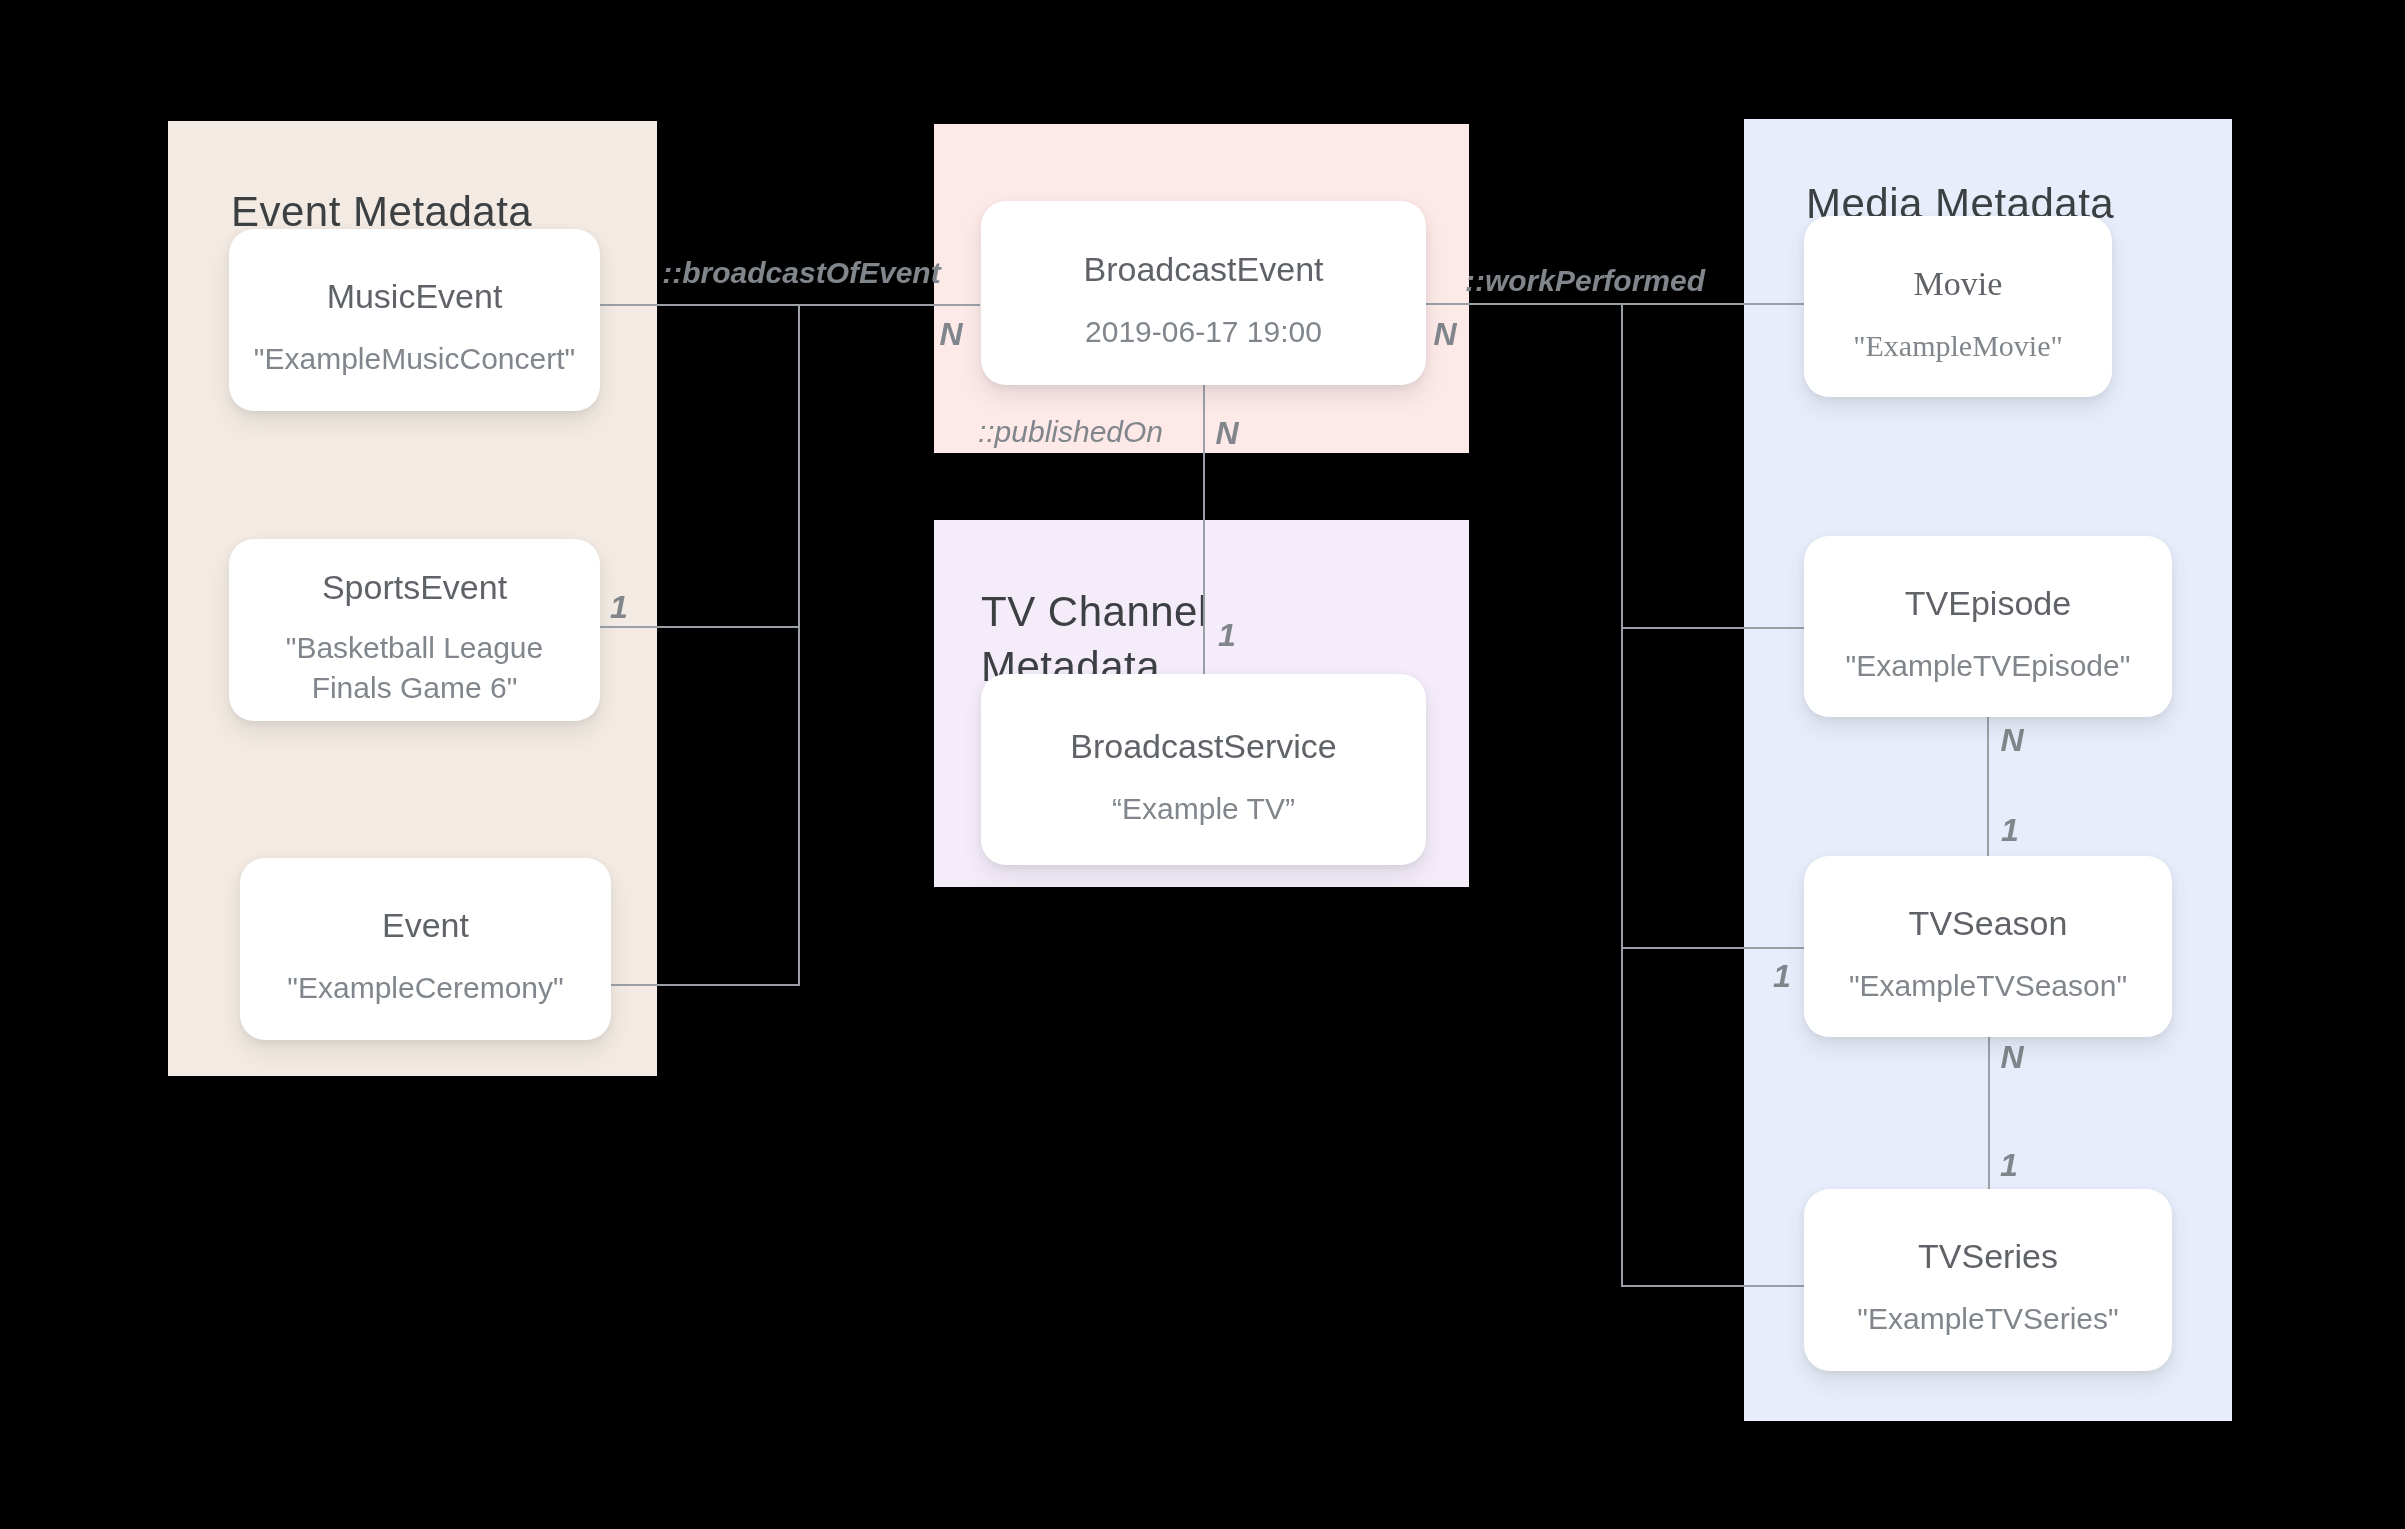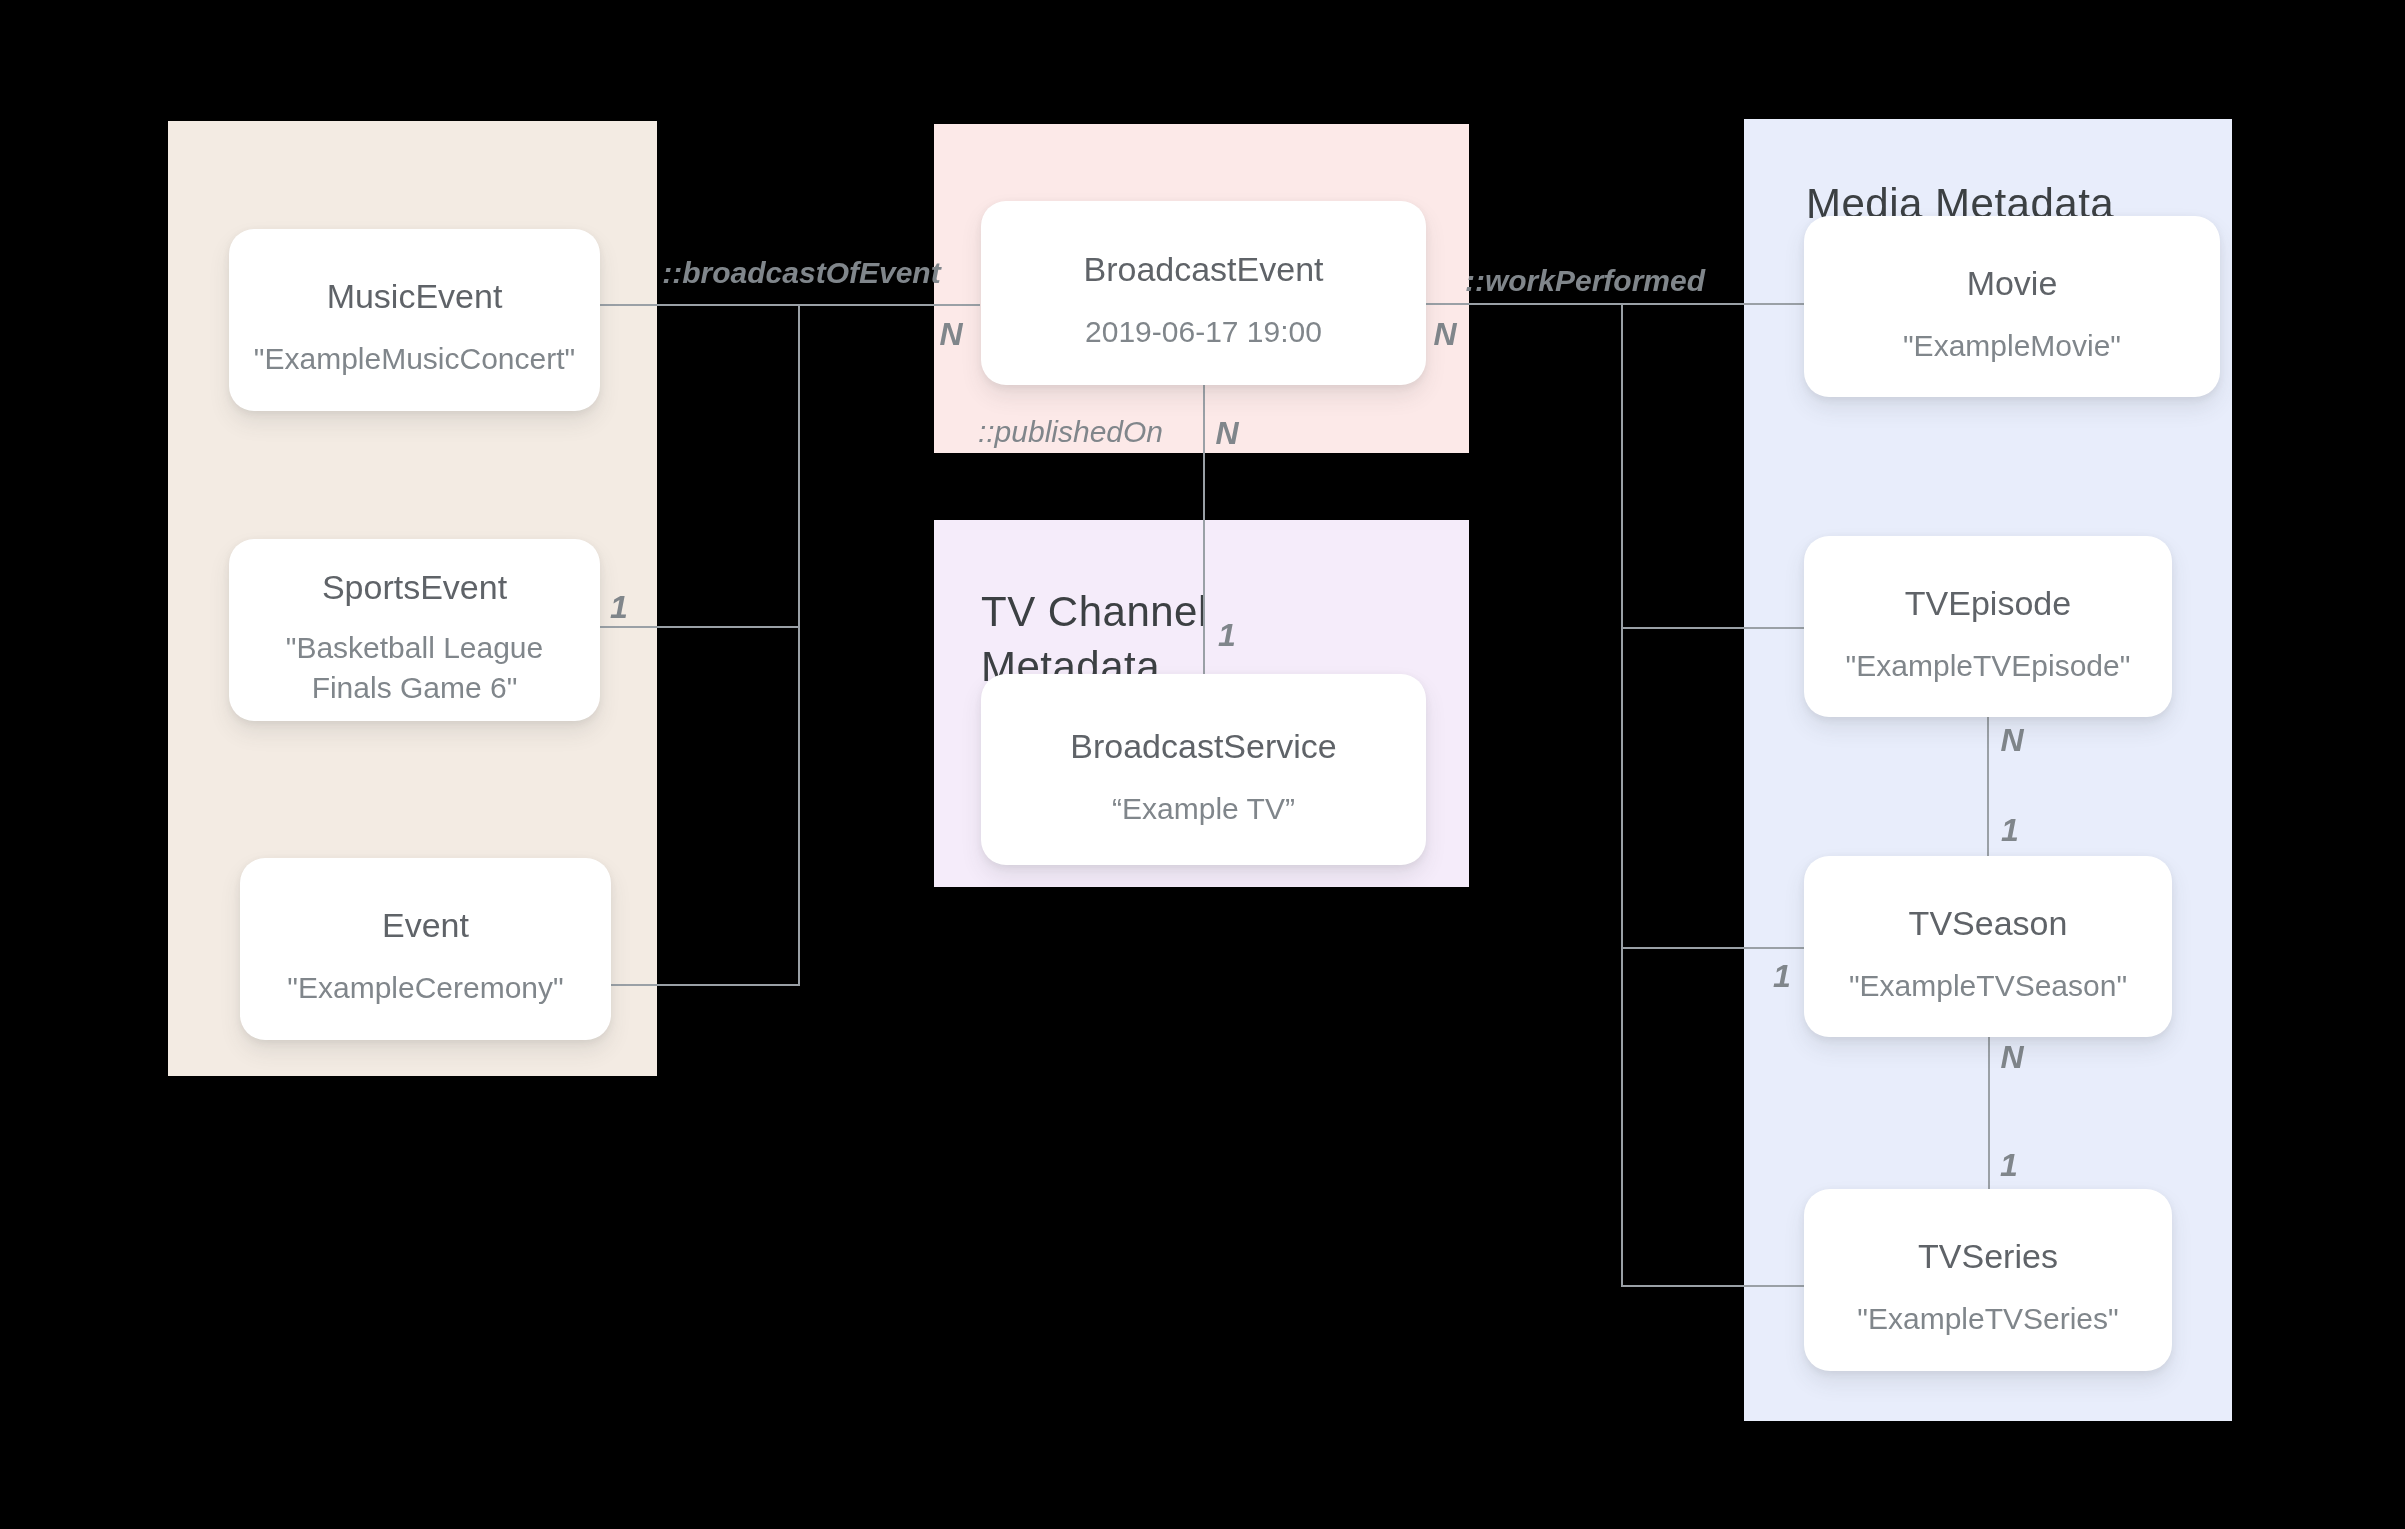--- a/index.html
+++ b/index.html
@@ -47,20 +47,21 @@
 </head>
 <body>
 
 <div class="stage">
 
   <section class="panel panel-event"></section>
   <section class="panel panel-broadcast"></section>
   <section class="panel panel-tvchannel"></section>
   <section class="panel panel-media"></section>
 
+  <h2 class="panel-title" style="left:231px;top:149px;">Event Metadata</h2>
   <h2 class="panel-title wrap" style="left:981px;top:549px;width:277px;">TV Channel Metadata</h2>
   <h2 class="panel-title" style="left:1806px;top:141px;">Media Metadata</h2>
 
   <div class="line" style="left:600px;top:304px;width:380px;height:1.9px;"></div>
   <div class="line" style="left:600px;top:626px;width:199px;height:1.9px;"></div>
   <div class="line" style="left:600px;top:984px;width:199px;height:1.9px;"></div>
   <div class="line" style="left:798px;top:304px;width:1.9px;height:682px;"></div>
 
   <div class="line" style="left:1426px;top:303px;width:378px;height:1.9px;"></div>
   <div class="line" style="left:1621px;top:303px;width:1.9px;height:984px;"></div>
@@ -104,21 +105,21 @@
   <div class="card" style="left:981px;top:201px;width:445px;height:184px;">
     <div class="card-title">BroadcastEvent</div>
     <div class="card-subtitle">2019-06-17 19:00</div>
   </div>
 
   <div class="card" style="left:981px;top:674px;width:445px;height:191px;">
     <div class="card-title">BroadcastService</div>
     <div class="card-subtitle">“Example TV”</div>
   </div>
 
-  <div class="card" style="left:1804px;top:216px;width:416px;height:181px;">
+  <div class="card" style="left:1804px;top:216px;width:308px;height:181px;font-family:Liberation Serif, serif;">
     <div class="card-title">Movie</div>
     <div class="card-subtitle">"ExampleMovie"</div>
   </div>
   <div class="card" style="left:1804px;top:536px;width:368px;height:181px;">
     <div class="card-title">TVEpisode</div>
     <div class="card-subtitle">"ExampleTVEpisode"</div>
   </div>
   <div class="card" style="left:1804px;top:856px;width:368px;height:181px;">
     <div class="card-title">TVSeason</div>
     <div class="card-subtitle">"ExampleTVSeason"</div>

